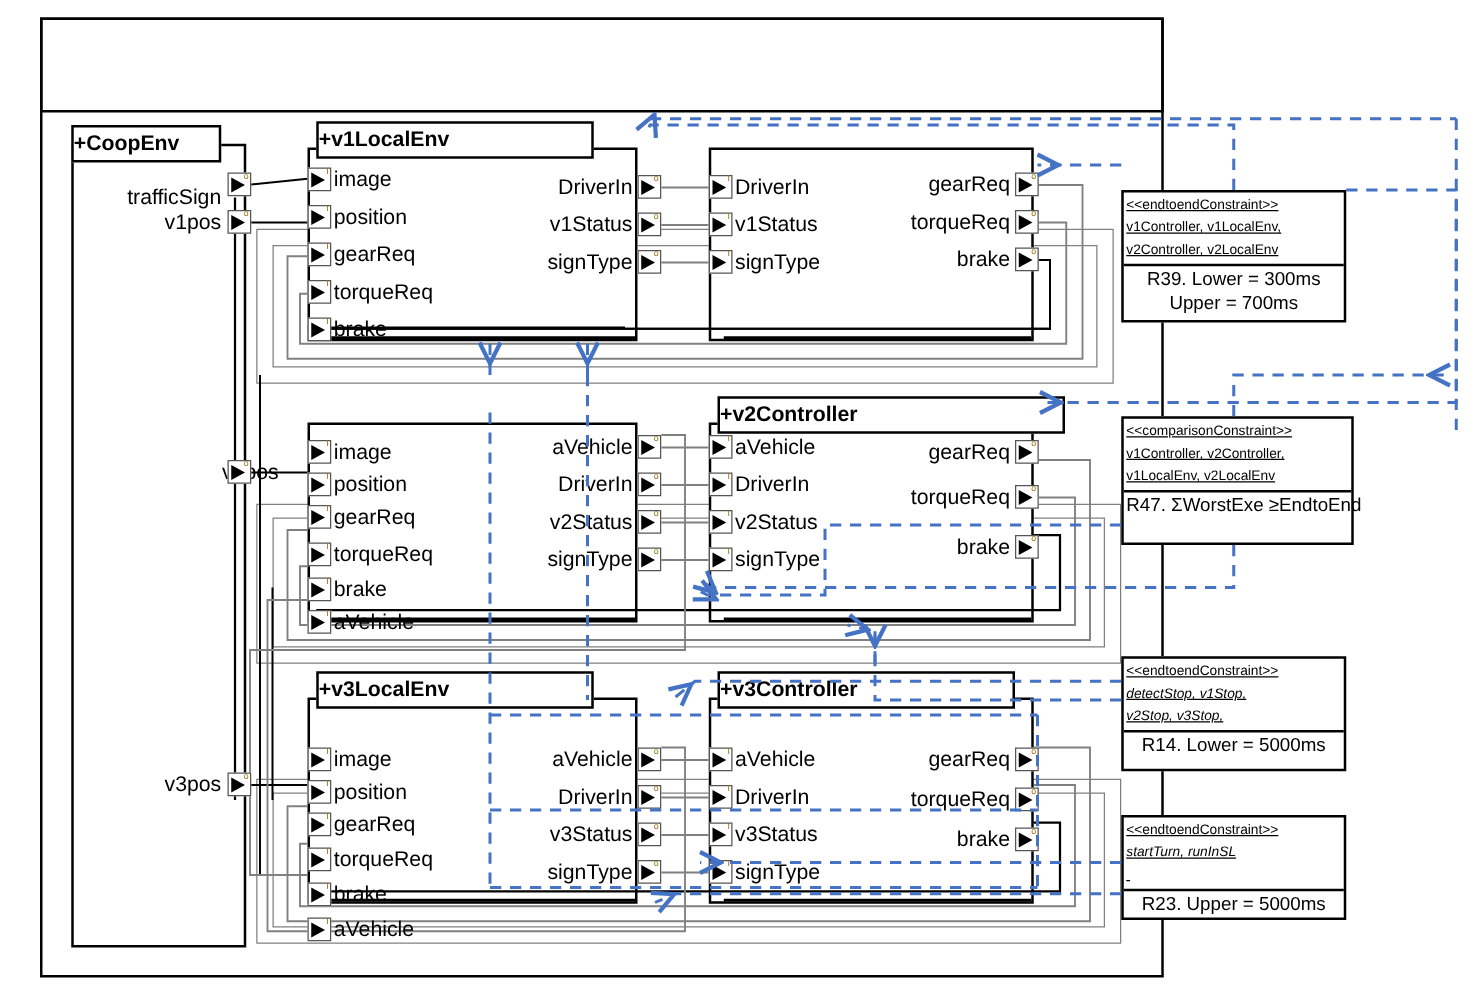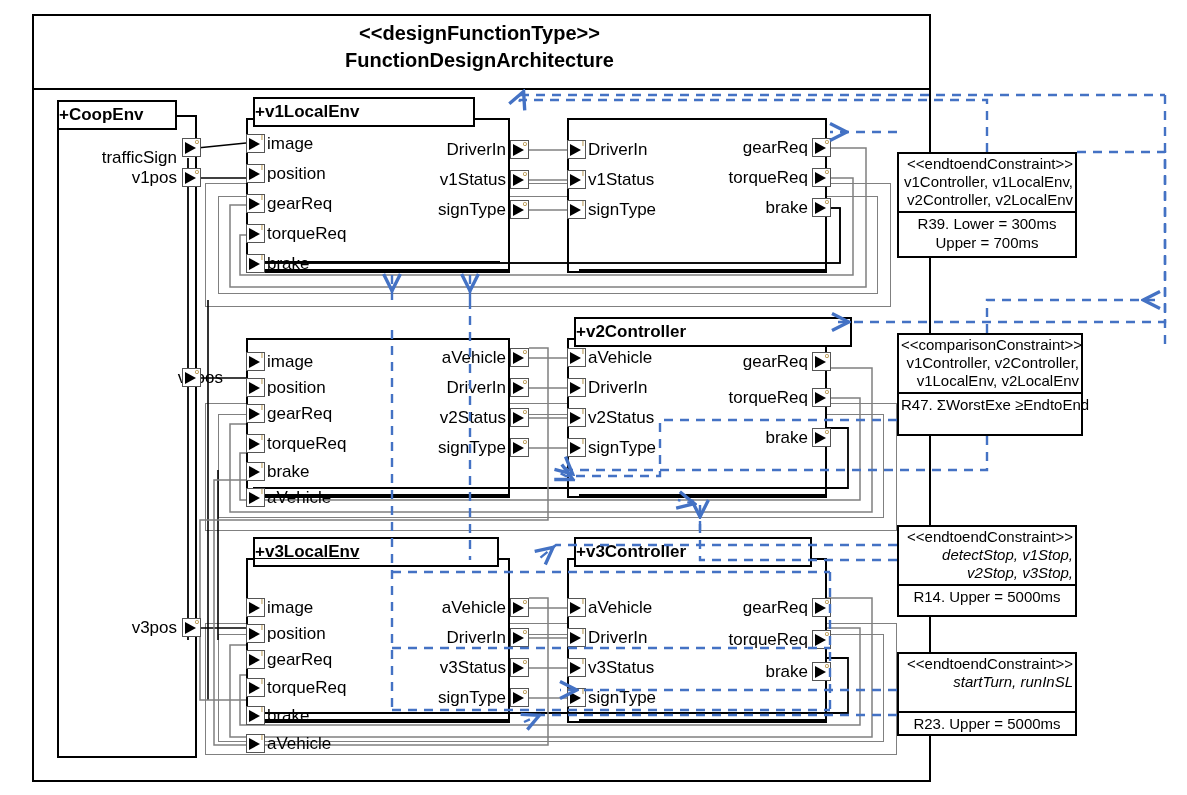--- a/index.html
+++ b/index.html
@@ -25,41 +25,37 @@
   .port .tri{position:absolute;left:2px;top:3px;width:0;height:0;
              border-top:6px solid transparent;border-bottom:6px solid transparent;
              border-left:11px solid #000;}
   .port .io{position:absolute;right:1px;top:-1px;font-size:7px;line-height:7px;color:#9a6a00;}
   .port .io.in{color:#9a6a00;}
   .port-lbl{position:absolute;font-size:17px;color:#000;white-space:nowrap;z-index:7;line-height:19px;}
   .port-lbl.r{text-align:right;}
 
   
   .cbox{position:absolute;border:2.5px solid #000;background:#fff;box-sizing:border-box;z-index:9;}
-  .cbox .sec1{padding:1px 2px 2px 2px;text-align:right;font-size:15px;line-height:18px;color:#000;}
+  .cbox .sec1{padding:1px 2px 2px 2px;text-align:left;font-size:11px;line-height:18px;color:#000;text-decoration:underline;}
   .cbox .sec1 .st{display:block;white-space:nowrap;}
   .cbox .sec1 .it{display:block;font-style:italic;white-space:nowrap;}
   .cbox .divider{height:0;border-top:2.5px solid #000;}
   .cbox .sec2{padding:1px 2px 2px 2px;text-align:center;font-size:15px;line-height:19px;color:#000;}
   .cbox .sec2 span{display:block;white-space:nowrap;}
 
   svg.wires{position:absolute;left:0;top:0;width:1187px;height:795px;z-index:3;pointer-events:none;}
   svg.wires-top{z-index:10;}
 </style>
 </head>
 <body>
 
 <div id="canvas">
 
   <div class="outer-frame" style="left:32px;top:14px;width:895px;height:764px;"></div>
   <div class="outer-frame" style="left:32px;top:14px;width:895px;height:72px;border-bottom-width:2.5px;"></div>
-  <div class="frame-title" style="left:32px;top:20px;width:895px;">
-    <div>&lt;&lt;designFunctionType&gt;&gt;</div>
-    <div>FunctionDesignArchitecture</div>
-  </div>
 
   <div class="group-rect" style="left:205px;top:183px;width:684px;height:122px;"></div>
   <div class="group-rect" style="left:218px;top:196px;width:658px;height:96px;"></div>
 
   <div class="group-rect" style="left:205px;top:403px;width:690px;height:126px;"></div>
   <div class="group-rect" style="left:218px;top:414px;width:664px;height:102px;"></div>
 
   <div class="group-rect" style="left:205px;top:623px;width:690px;height:130px;"></div>
   <div class="group-rect" style="left:218px;top:634px;width:664px;height:106px;"></div>
 
@@ -76,21 +72,21 @@
   <div class="blk" style="left:567px;top:118px;width:260px;height:155px;"></div>
 
   <div class="blk" style="left:246px;top:338px;width:264px;height:160px;"></div>
 
   <div class="blk" style="left:567px;top:338px;width:260px;height:160px;"></div>
   <div class="blk-head" style="left:574px;top:317px;width:278px;height:30px;">
     <span>+v2Controller</span>
   </div>
 
   <div class="blk" style="left:246px;top:558px;width:264px;height:165px;"></div>
-  <div class="blk-head" style="left:253px;top:537px;width:246px;height:30px;text-decoration:underline;">
+  <div class="blk-head" style="left:253px;top:537px;width:222px;height:30px;">
     <span>+v3LocalEnv</span>
   </div>
 
   <div class="blk" style="left:567px;top:558px;width:260px;height:165px;"></div>
   <div class="blk-head" style="left:574px;top:537px;width:238px;height:30px;">
     <span>+v3Controller</span>
   </div>
 
   <svg class="wires" viewBox="0 0 1187 795">
     <g stroke="#000" stroke-width="1.6" fill="none">
@@ -473,21 +469,21 @@
   </div>
 
   <div class="cbox" style="left:897px;top:525px;width:180px;height:92px;">
     <div class="sec1">
       <span class="st">&lt;&lt;endtoendConstraint&gt;&gt;</span>
       <span class="it">detectStop, v1Stop,</span>
       <span class="it">v2Stop, v3Stop,</span>
     </div>
     <div class="divider"></div>
     <div class="sec2">
-      <span>R14. Upper = 5000ms</span>
+      <span>R14. Lower = 5000ms</span>
     </div>
   </div>
 
   <div class="cbox" style="left:897px;top:652px;width:180px;height:84px;">
     <div class="sec1">
       <span class="st">&lt;&lt;endtoendConstraint&gt;&gt;</span>
       <span class="it">startTurn, runInSL</span>
       <span class="it">&nbsp;</span>
     </div>
     <div class="divider"></div>

